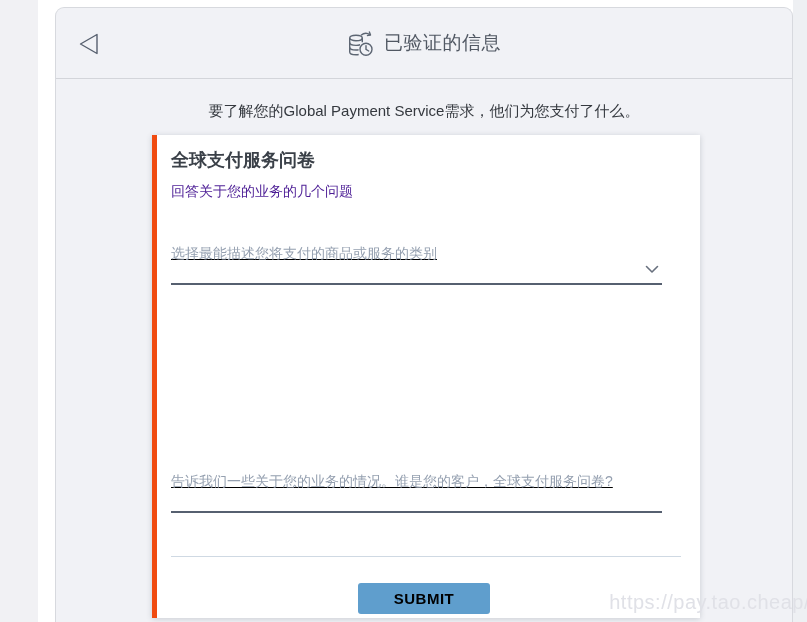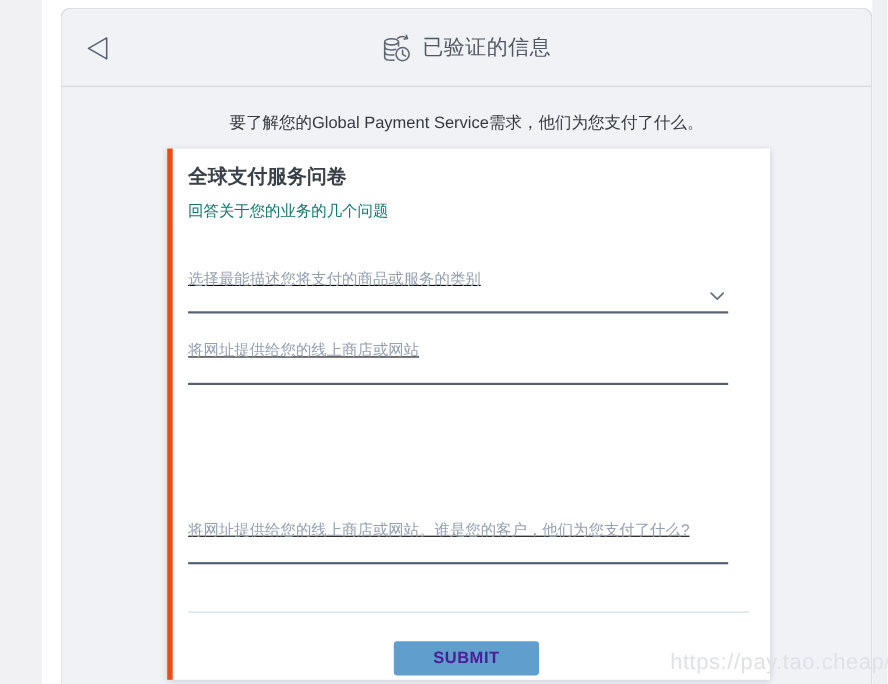--- a/index.html
+++ b/index.html
@@ -44,41 +44,41 @@
     background: #ffffff;
     border-left: 5px solid var(--accent, #f04b10);
     box-shadow: 0 1px 6px rgba(45, 55, 70, 0.20);
   }
   .q-title {
     position: absolute; left: 14px; top: 13px;
     font-size: 18px; font-weight: 700; color: #3a4048;
   }
   .q-subtitle {
     position: absolute; left: 14px; top: 48px;
-    font-size: 14px; color: #0f766e;
+    font-size: 14px; color: #4c1d95;
   }
   .field {
     position: absolute; left: 14px; width: 491px; height: 41px;
     border-bottom: 2px solid #566070; cursor: text; text-decoration: underline;
   }
   .field-label {
     font-size: 14px; line-height: 19px; color: #95a0b0; display: block;
   }
   .field-1 { top: 109px; cursor: pointer; }
   .field-2 { top: 174px; }
   .field-3 { top: 257px; }
   .field-4 { top: 337px; }
   .chevron { position: absolute; right: 3px; top: 21px; }
   .divider {
     position: absolute; left: 14px; top: 421px; width: 510px; height: 0;
     border-top: 1px solid #cfd9e3;
   }
   .submit-btn {
     position: absolute; left: 201px; top: 448px; width: 132px; height: 31px;
-    background: var(--submit, #5f9ecd); color: #4c1d95;
+    background: var(--submit, #5f9ecd); color: #000000;
     border: none; border-radius: 3px;
     font-family: "Liberation Sans", "DejaVu Sans", sans-serif;
     font-size: 15px; font-weight: 700; letter-spacing: 0.5px;
     cursor: pointer;
   }
   .watermark {
     position: absolute; right: -3px; top: 591px;
     font-size: 20px; color: #e0e1e7; letter-spacing: 0.5px;
     white-space: nowrap; z-index: 5; pointer-events: none;
   }
@@ -129,27 +129,24 @@
 
       <div class="field field-1">
         <span class="field-label">选择最能描述您将支付的商品或服务的类别</span>
         <span class="chevron">
           <svg width="14" height="9" viewBox="0 0 14 9">
             <path d="M1.5 1.5 L7 7 L12.5 1.5" fill="none" stroke="#68707e" stroke-width="1.6" stroke-linecap="round" stroke-linejoin="round"></path>
           </svg>
         </span>
       </div>
 
-      <div class="field field-2">
-        <span class="field-label">将网址提供给您的线上商店或网站</span>
-      </div>
 
 
       <div class="field field-4">
-        <span class="field-label">将网址提供给您的线上商店或网站。谁是您的客户，他们为您支付了什么?</span>
+        <span class="field-label">告诉我们一些关于您的业务的情况。谁是您的客户，全球支付服务问卷?</span>
       </div>
 
       <div class="divider"></div>
 
       <button class="submit-btn">SUBMIT</button>
     </div>
   </div>
 
   <div class="watermark">https://pay.tao.cheap/</div>
 </div>

